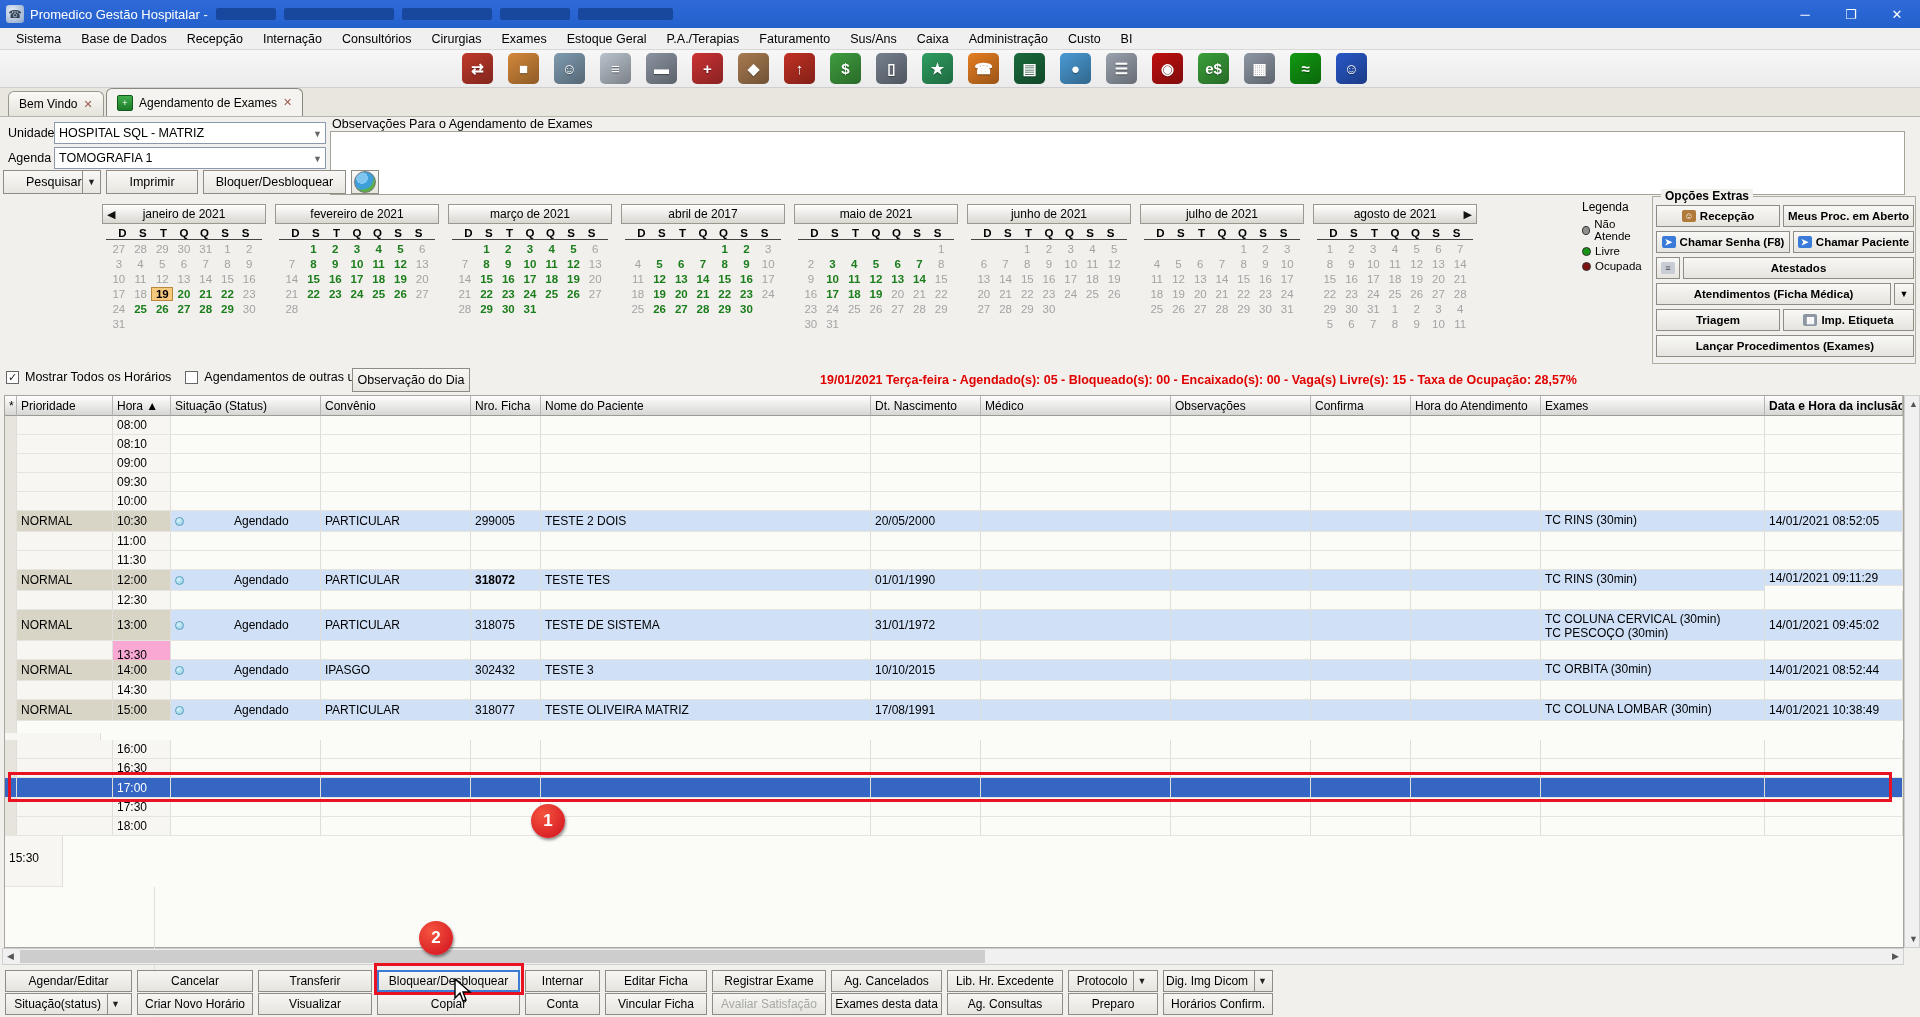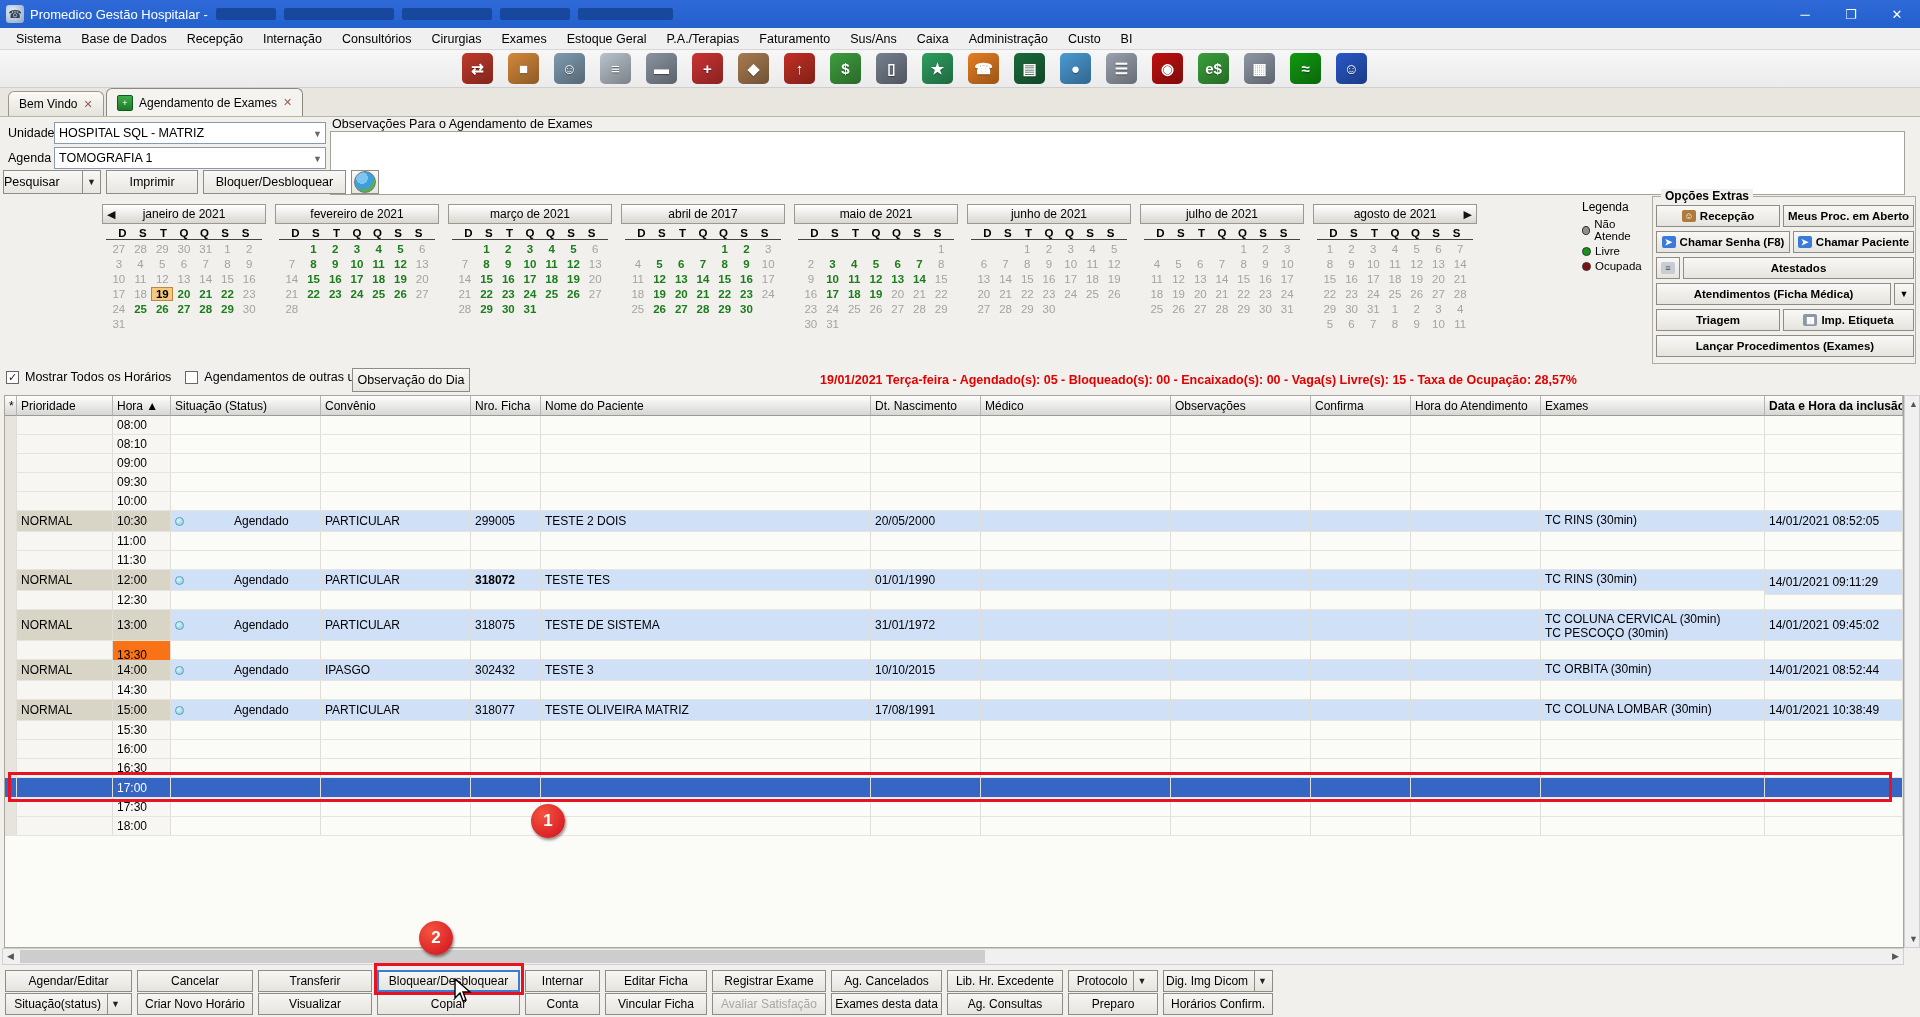--- a/index.html
+++ b/index.html
@@ -177,21 +177,21 @@
 </div>
 <span class="lbl" style="left:8px; top:151px">Agenda</span>
 <div class="combo" style="left:54px; top:147px; width:272px">
   <span>TOMOGRAFIA 1</span>
   <span class="arrow">▼</span>
 </div>
 
 <span class="lbl" style="left:332px; top:117px">Observações Para o Agendamento de Exames</span>
 <div class="memo" style="left:330px; top:131px; width:1575px; height:64px"></div>
 
-<div class="btn topbtn" style="left:3px; width:98px; justify-content:space-between; padding-left:0">
+<div class="btn topbtn" style="left:3px; width:98px; justify-content:space-between; padding-left:22px">
   <span>Pesquisar</span>
   <span class="split-arrow">▼</span>
 </div>
 <div class="btn topbtn" style="left:106px; width:92px">
   <span>Imprimir</span>
 </div>
 <div class="btn topbtn" style="left:203px; width:143px">
   <span>Bloquer/Desbloquear</span>
 </div>
 <div class="btn topbtn" style="left:351px; width:28px">
@@ -859,21 +859,21 @@
         <div class="g-cell" style="width: 70px; flex: 0 0 70px; height: 21px; background: rgb(207, 224, 247); font-weight: bold;">318072</div>
         <div class="g-cell" style="width: 330px; flex: 0 0 330px; height: 21px; background: rgb(207, 224, 247);">TESTE TES</div>
         <div class="g-cell" style="width: 110px; flex: 0 0 110px; height: 21px; background: rgb(207, 224, 247);">01/01/1990</div>
         <div class="g-cell" style="width: 190px; flex: 0 0 190px; height: 21px; background: rgb(207, 224, 247);"></div>
         <div class="g-cell" style="width: 140px; flex: 0 0 140px; height: 21px; background: rgb(207, 224, 247);"></div>
         <div class="g-cell" style="width: 100px; flex: 0 0 100px; height: 21px; background: rgb(207, 224, 247);"></div>
         <div class="g-cell" style="width: 130px; flex: 0 0 130px; height: 21px; background: rgb(207, 224, 247);"></div>
         <div class="g-cell" style="width: 224px; flex: 0 0 224px; height: 21px; background: rgb(207, 224, 247); line-height: 14px; display: block; padding-top: 2px;">
           <div>TC RINS (30min)</div>
         </div>
-        <div class="g-cell" style="width: 138px; flex: 0 0 138px; height: 25px; background: rgb(207, 224, 247);">14/01/2021 09:11:29</div>
+        <div class="g-cell" style="width: 138px; flex: 0 0 138px; height: 16px; background: rgb(207, 224, 247);">14/01/2021 09:11:29</div>
       </div>
       <div class="g-row" style="height: 19px;">
         <div class="g-cell" style="width: 12px; flex: 0 0 12px; height: 19px; background: rgb(230, 228, 220);"></div>
         <div class="g-cell" style="width: 96px; flex: 0 0 96px; height: 19px; background: rgb(247, 246, 242);"></div>
         <div class="g-cell" style="width: 58px; flex: 0 0 58px; height: 19px; background: rgb(247, 246, 242);">12:30</div>
         <div class="g-cell" style="width: 150px; flex: 0 0 150px; height: 19px;"></div>
         <div class="g-cell" style="width: 150px; flex: 0 0 150px; height: 19px;"></div>
         <div class="g-cell" style="width: 70px; flex: 0 0 70px; height: 19px;"></div>
         <div class="g-cell" style="width: 330px; flex: 0 0 330px; height: 19px;"></div>
         <div class="g-cell" style="width: 110px; flex: 0 0 110px; height: 19px;"></div>
@@ -902,21 +902,21 @@
         <div class="g-cell" style="width: 130px; flex: 0 0 130px; height: 31px; background: rgb(207, 224, 247);"></div>
         <div class="g-cell" style="width: 224px; flex: 0 0 224px; height: 31px; background: rgb(207, 224, 247); line-height: 14px; display: block; padding-top: 2px;">
           <div>TC COLUNA CERVICAL (30min)</div>
           <div>TC PESCOÇO (30min)</div>
         </div>
         <div class="g-cell" style="width: 138px; flex: 0 0 138px; height: 31px; background: rgb(207, 224, 247);">14/01/2021 09:45:02</div>
       </div>
       <div class="g-row" style="height: 19px;">
         <div class="g-cell" style="width: 12px; flex: 0 0 12px; height: 19px; background: rgb(230, 228, 220);"></div>
         <div class="g-cell" style="width: 96px; flex: 0 0 96px; height: 19px; background: rgb(247, 246, 242);"></div>
-        <div class="g-cell" style="width: 58px; flex: 0 0 58px; height: 29px; background: #f97316;">13:30</div>
+        <div class="g-cell" style="width: 58px; flex: 0 0 58px; height: 29px; background: #f9a8d4;">13:30</div>
         <div class="g-cell" style="width: 150px; flex: 0 0 150px; height: 19px;"></div>
         <div class="g-cell" style="width: 150px; flex: 0 0 150px; height: 19px;"></div>
         <div class="g-cell" style="width: 70px; flex: 0 0 70px; height: 19px;"></div>
         <div class="g-cell" style="width: 330px; flex: 0 0 330px; height: 19px;"></div>
         <div class="g-cell" style="width: 110px; flex: 0 0 110px; height: 19px;"></div>
         <div class="g-cell" style="width: 190px; flex: 0 0 190px; height: 19px;"></div>
         <div class="g-cell" style="width: 140px; flex: 0 0 140px; height: 19px;"></div>
         <div class="g-cell" style="width: 100px; flex: 0 0 100px; height: 19px;"></div>
         <div class="g-cell" style="width: 130px; flex: 0 0 130px; height: 19px;"></div>
         <div class="g-cell" style="width: 224px; flex: 0 0 224px; height: 19px;"></div>
@@ -973,21 +973,21 @@
         <div class="g-cell" style="width: 110px; flex: 0 0 110px; height: 21px; background: rgb(207, 224, 247);">17/08/1991</div>
         <div class="g-cell" style="width: 190px; flex: 0 0 190px; height: 21px; background: rgb(207, 224, 247);"></div>
         <div class="g-cell" style="width: 140px; flex: 0 0 140px; height: 21px; background: rgb(207, 224, 247);"></div>
         <div class="g-cell" style="width: 100px; flex: 0 0 100px; height: 21px; background: rgb(207, 224, 247);"></div>
         <div class="g-cell" style="width: 130px; flex: 0 0 130px; height: 21px; background: rgb(207, 224, 247);"></div>
         <div class="g-cell" style="width: 224px; flex: 0 0 224px; height: 21px; background: rgb(207, 224, 247); line-height: 14px; display: block; padding-top: 2px;">
           <div>TC COLUNA LOMBAR (30min)</div>
         </div>
         <div class="g-cell" style="width: 138px; flex: 0 0 138px; height: 21px; background: rgb(207, 224, 247);">14/01/2021 10:38:49</div>
       </div>
-      <div class="g-row" style="height: 19px;">
+      <div class="g-row" style="height: 19px; flex-direction: column;">
         <div class="g-cell" style="width: 12px; flex: 0 0 12px; height: 19px; background: rgb(230, 228, 220);"></div>
         <div class="g-cell" style="width: 96px; flex: 0 0 96px; height: 19px; background: rgb(247, 246, 242);"></div>
         <div class="g-cell" style="width: 58px; flex: 0 0 58px; height: 19px; background: rgb(247, 246, 242);">15:30</div>
         <div class="g-cell" style="width: 150px; flex: 0 0 150px; height: 19px;"></div>
         <div class="g-cell" style="width: 150px; flex: 0 0 150px; height: 19px;"></div>
         <div class="g-cell" style="width: 70px; flex: 0 0 70px; height: 19px;"></div>
         <div class="g-cell" style="width: 330px; flex: 0 0 330px; height: 19px;"></div>
         <div class="g-cell" style="width: 110px; flex: 0 0 110px; height: 19px;"></div>
         <div class="g-cell" style="width: 190px; flex: 0 0 190px; height: 19px;"></div>
         <div class="g-cell" style="width: 140px; flex: 0 0 140px; height: 19px;"></div>

